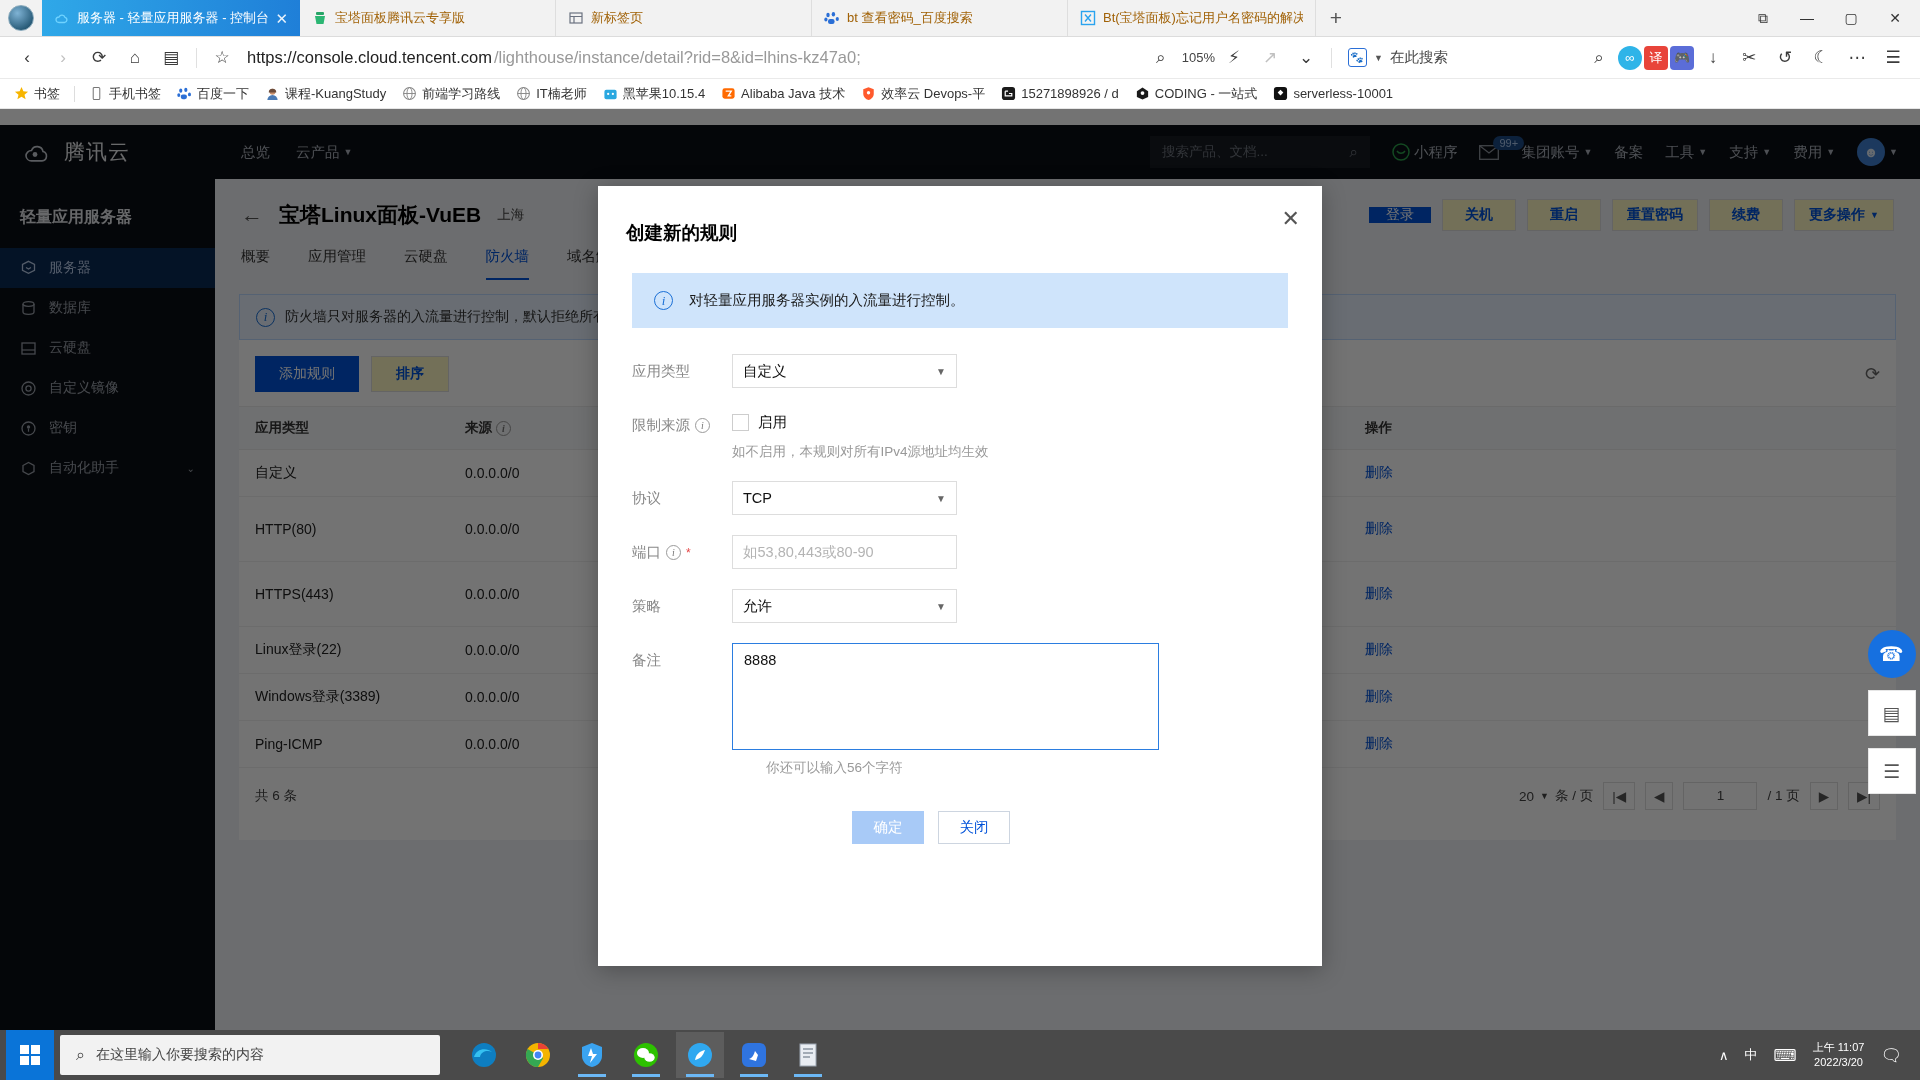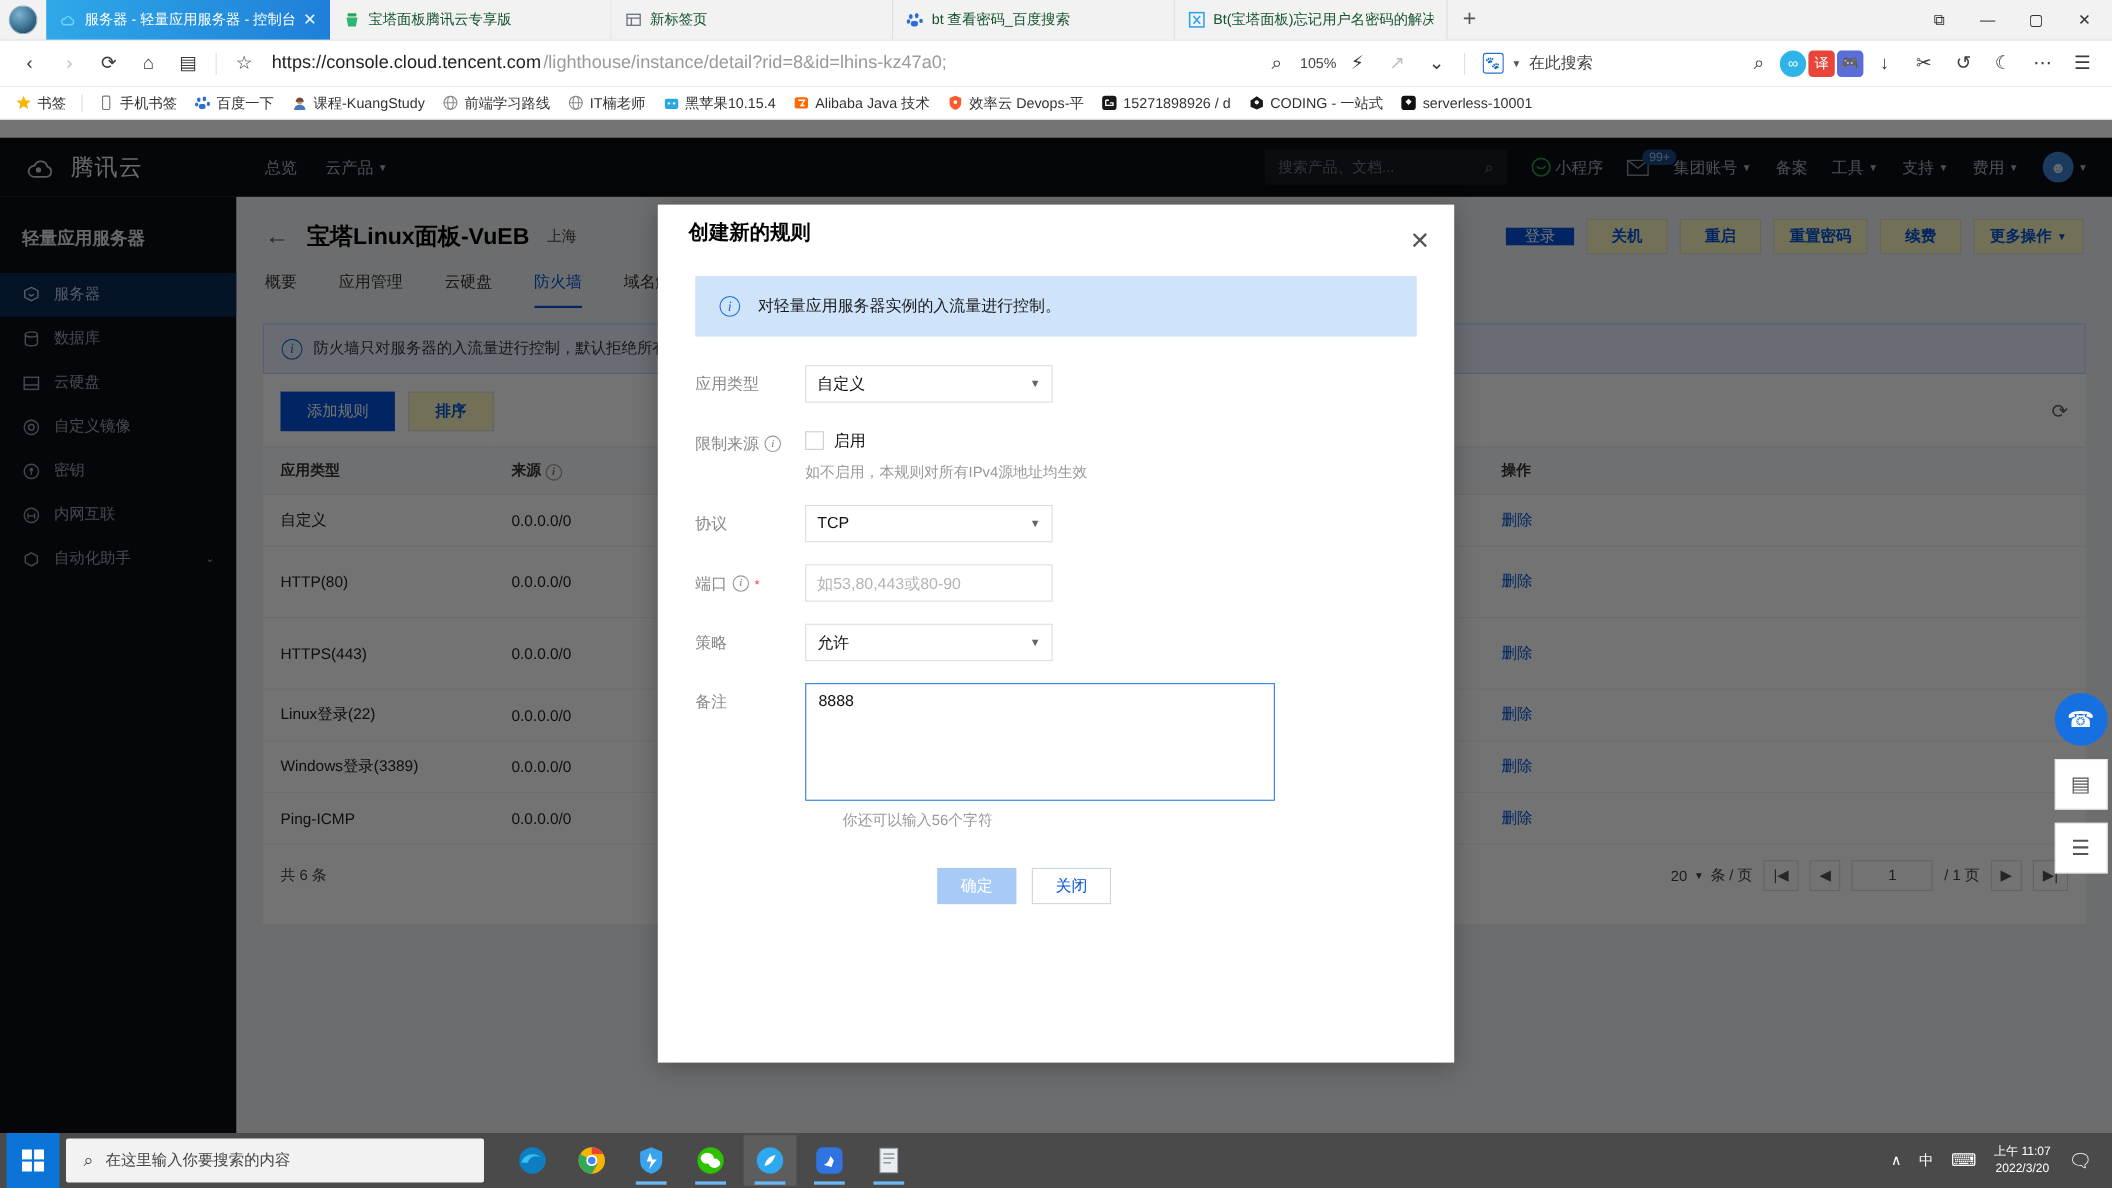--- a/index.html
+++ b/index.html
@@ -20,21 +20,21 @@
     width: 42px; height: 36px; display: flex; align-items: center; justify-content: center;
   }
   .brand-circle {
     width: 26px; height: 26px; border-radius: 50%;
     background: radial-gradient(circle at 35% 30%, #7fb3d5, #2c5f7c 70%, #17384a);
     border: 1px solid #88a9bb;
   }
   .tab {
     height: 36px; display: flex; align-items: center; gap: 7px;
     padding: 0 12px 0 12px; min-width: 120px; max-width: 320px;
-    font-size: 13px; color: #14532d; background: #f2f2f2;
+    font-size: 13px; color: #a16207; background: #f2f2f2;
     border-right: 1px solid #dedede; position: relative;
   }
   .tab.active {
     background: linear-gradient(90deg, #2fa8e8 0%, #1f7fd8 100%);
     color: #fff; border-right: none;
   }
   .tab .tab-title {
     white-space: nowrap; overflow: hidden; text-overflow: clip; flex: 1;
   }
   .tab .tab-close { font-size: 15px; line-height: 1; opacity: .9; }
@@ -209,21 +209,21 @@
     width: 48px; height: 46px; background: #fff; color: #555;
     display: flex; align-items: center; justify-content: center; font-size: 19px;
     border: 1px solid #e6e6e6;
   }
 
   
   .modal {
     position: absolute; left: 598px; top: 186px; width: 724px; height: 780px;
     background: #fff; z-index: 10; box-shadow: 0 4px 22px rgba(0,0,0,.28);
   }
-  .modal-head { padding: 12px 28px 0; position: relative; }
+  .modal-head { padding: 34px 28px 0; position: relative; }
   .modal-title { font-size: 18.5px; font-weight: bold; color: #000; }
   .modal-close {
     position: absolute; right: 22px; top: 22px; font-size: 22px; color: #555; line-height: 1;
   }
   .modal-alert {
     margin: 28px 34px 0; background: #cfe4fb; display: flex; align-items: center; gap: 16px;
     height: 55px; padding: 0 22px; font-size: 14.5px; color: #1a1a1a;
   }
   .info-circ {
     width: 19px; height: 19px; border-radius: 50%; border: 1.6px solid #1a6fd6; color: #1a6fd6;
@@ -590,27 +590,20 @@
             </svg>
           <span>自定义镜像</span>
         </div>
         <div class="side-item">
           <svg class="side-ico" viewBox="0 0 17 17">
               <circle cx="8.5" cy="8.5" r="6.5" fill="none" stroke="#9aa0aa" stroke-width="1.3"></circle>
               <circle cx="8.5" cy="7" r="1.7" fill="#9aa0aa"></circle>
               <path d="M8.5 8.7v3" stroke="#9aa0aa" stroke-width="1.2"></path>
             </svg>
           <span>密钥</span>
-        </div>
-        <div class="side-item">
-          <svg class="side-ico" viewBox="0 0 17 17">
-              <circle cx="8.5" cy="8.5" r="6.5" fill="none" stroke="#9aa0aa" stroke-width="1.3"></circle>
-              <path d="M5.5 6.5v5M11.5 6.5v5M5.5 9h6" stroke="#9aa0aa" stroke-width="1.2"></path>
-            </svg>
-          <span>内网互联</span>
         </div>
         <div class="side-item">
           <svg class="side-ico" viewBox="0 0 17 17">
               <path d="M3 5.5l5.5-3 5.5 3v6l-5.5 3-5.5-3z" fill="none" stroke="#9aa0aa" stroke-width="1.3"></path>
             </svg>
           <span>自动化助手</span>
           <span class="side-caret">⌄</span>
         </div>
       </div>
 

